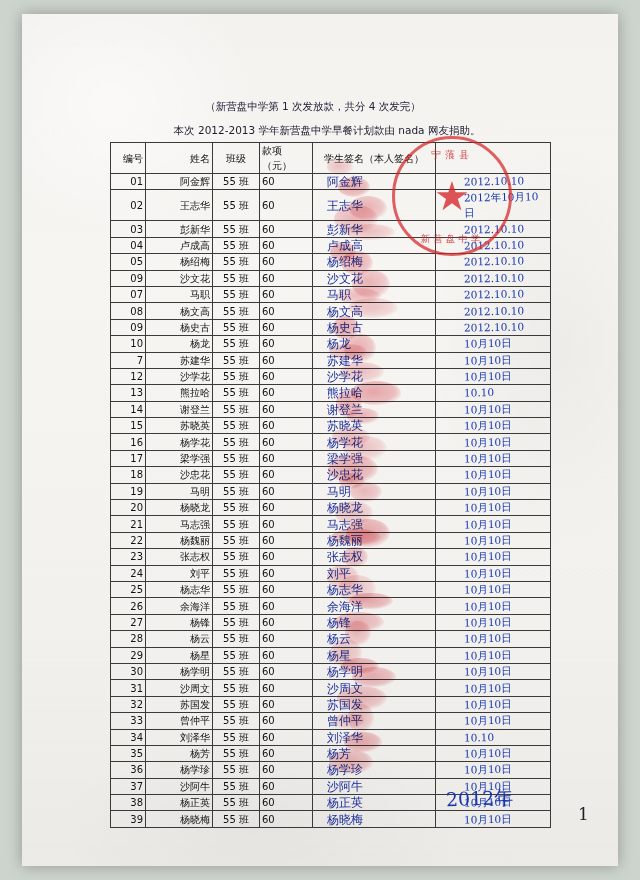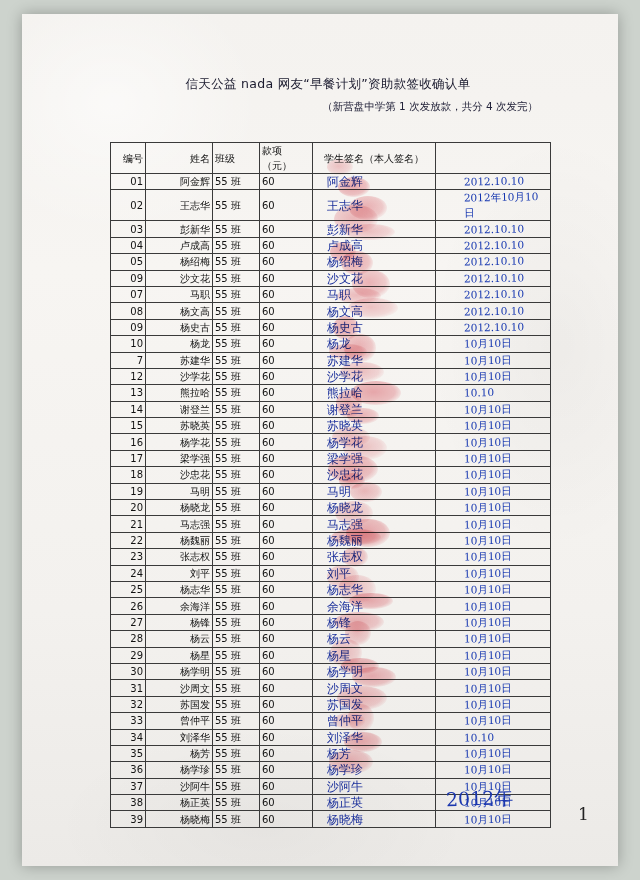--- a/index.html
+++ b/index.html
@@ -29,22 +29,22 @@
   #doc{
     position:absolute;left:0;top:0;width:596px;height:852px;
   }
   .title{
     position:absolute;left:96px;top:62px;width:420px;
     text-align:center;font-size:12.5px;color:#1a1a2e;
     font-family:"DejaVu Sans","Liberation Sans",sans-serif;
     letter-spacing:.3px;
   }
   .subtitle{
-    position:absolute;left:96px;top:86px;width:420px;
-    text-align:right;font-size:10.5px;color:#23233a;
+    position:absolute;left:81px;top:86px;width:420px;
+    text-align:center;font-size:10.5px;color:#23233a;
   }
   .line3{
     position:absolute;left:70px;top:110px;width:470px;
     text-align:center;font-size:10.5px;color:#1c1c30;
   }
 
   
   table{
     position:absolute;left:88px;top:128px;
     border-collapse:collapse;
@@ -54,21 +54,21 @@
     border:1px solid #3a3a3a;
     height:15.4px;
     padding:0 2px;
     line-height:15px;
     vertical-align:middle;
     font-weight:normal;
   }
   thead th{font-size:10px;text-align:center;background:transparent;}
   .c-id{width:30px;text-align:right;}
   .c-name{width:62px;text-align:right;}
-  .c-class{width:42px;text-align:left;}
+  .c-class{width:42px;text-align:center;}
   .c-amt{width:48px;text-align:left;}
   .c-sign{width:118px;margin-left:21px;}
   .c-date{width:110px;}
   .hw-sign{
     color:#1a2f9b;
     font-size:12px;
     font-family:"DejaVu Serif","Liberation Serif",serif;
     padding-left:12px;
     transform:rotate(-1.2deg);
     display:block;
@@ -129,22 +129,22 @@
 </head>
 <body>
 
 <div id="sheet">
   <div class="blotch b1"></div>
   <div class="blotch b2"></div>
   <div class="blotch b3"></div>
 
   <div id="doc">
 
-    <div class="title">信天公益 nada 网友“早餐计划”资助款签收确认单</div>
     <div class="subtitle">（新营盘中学第 1 次发放款，共分 4 次发完）</div>
+    <div class="line3">本次 2012-2013 学年新营盘中学早餐计划款由 nada 网友捐助。</div>
 
     <table>
       <thead>
         <tr>
           <th class="c-id">编号</th>
           <th class="c-name">姓名</th>
           <th class="c-class">班级</th>
           <th class="c-amt">款项（元）</th>
           <th class="c-sign">学生签名（本人签名）</th>
           <th class="c-date"></th>
@@ -657,17 +657,23 @@
         <div class="fp" style="left: 308px; top: 625.4px; width: 32px; height: 28px; background: radial-gradient(at 45% 45%, rgba(214, 46, 60, 0.28), rgba(214, 46, 60, 0.16) 55%, rgba(214, 46, 60, 0) 78%);"></div>
         <div class="fp" style="left: 319px; top: 643.8px; width: 38px; height: 16px; background: radial-gradient(at 45% 45%, rgba(214, 46, 60, 0.39), rgba(214, 46, 60, 0.27) 55%, rgba(214, 46, 60, 0) 78%);"></div>
         <div class="fp" style="left: 330px; top: 653.2px; width: 44px; height: 20px; background: radial-gradient(at 45% 45%, rgba(214, 46, 60, 0.36), rgba(214, 46, 60, 0.24) 55%, rgba(214, 46, 60, 0) 78%);"></div>
         <div class="fp" style="left: 315px; top: 671.6px; width: 50px; height: 24px; background: radial-gradient(at 45% 45%, rgba(214, 46, 60, 0.33), rgba(214, 46, 60, 0.21) 55%, rgba(214, 46, 60, 0) 78%);"></div>
         <div class="fp" style="left: 326px; top: 690px; width: 26px; height: 28px; background: radial-gradient(at 45% 45%, rgba(214, 46, 60, 0.29), rgba(214, 46, 60, 0.17) 55%, rgba(214, 46, 60, 0) 78%);"></div>
         <div class="fp" style="left: 311px; top: 699.4px; width: 32px; height: 16px; background: radial-gradient(at 45% 45%, rgba(214, 46, 60, 0.26), rgba(214, 46, 60, 0.14) 55%, rgba(214, 46, 60, 0) 78%);"></div>
         <div class="fp" style="left: 322px; top: 717.8px; width: 38px; height: 20px; background: radial-gradient(at 45% 45%, rgba(214, 46, 60, 0.38), rgba(214, 46, 60, 0.26) 55%, rgba(214, 46, 60, 0) 78%);"></div>
         <div class="fp" style="left: 307px; top: 736.2px; width: 44px; height: 24px; background: radial-gradient(at 45% 45%, rgba(214, 46, 60, 0.34), rgba(214, 46, 60, 0.22) 55%, rgba(214, 46, 60, 0) 78%);"></div>
       </div>
 
+    <div id="stamp">
+      <div class="ring"></div>
+      <div class="txt-top">宁蒗县</div>
+      <div class="star">★</div>
+      <div class="txt-bot">新营盘中学</div>
+    </div>
 
     <div id="bigyear">2012年</div>
     <div id="pageno">1</div>
   </div>
 </div>
 
 </body></html>

